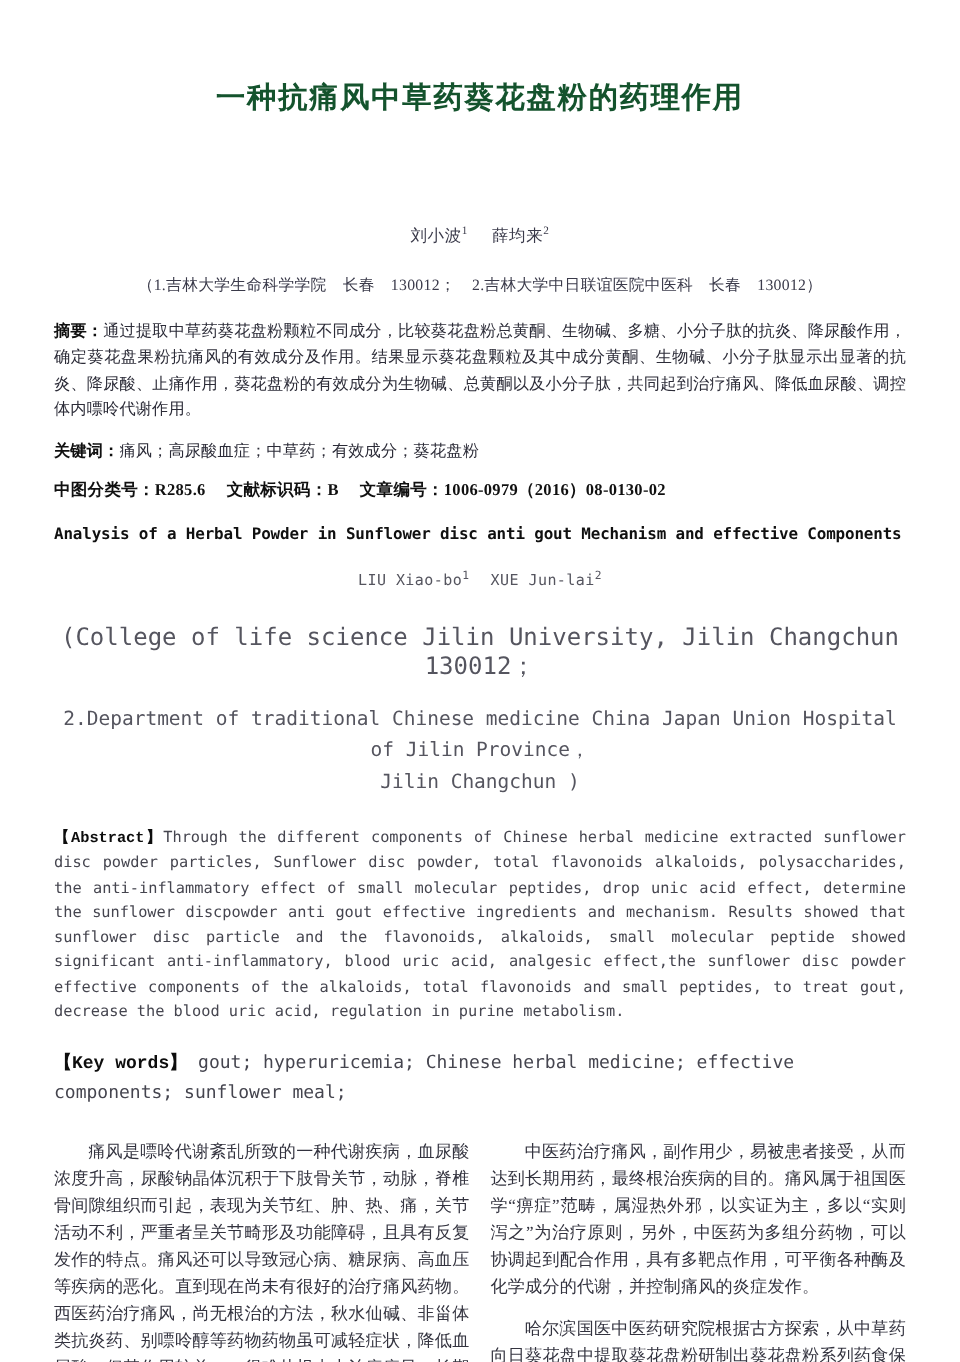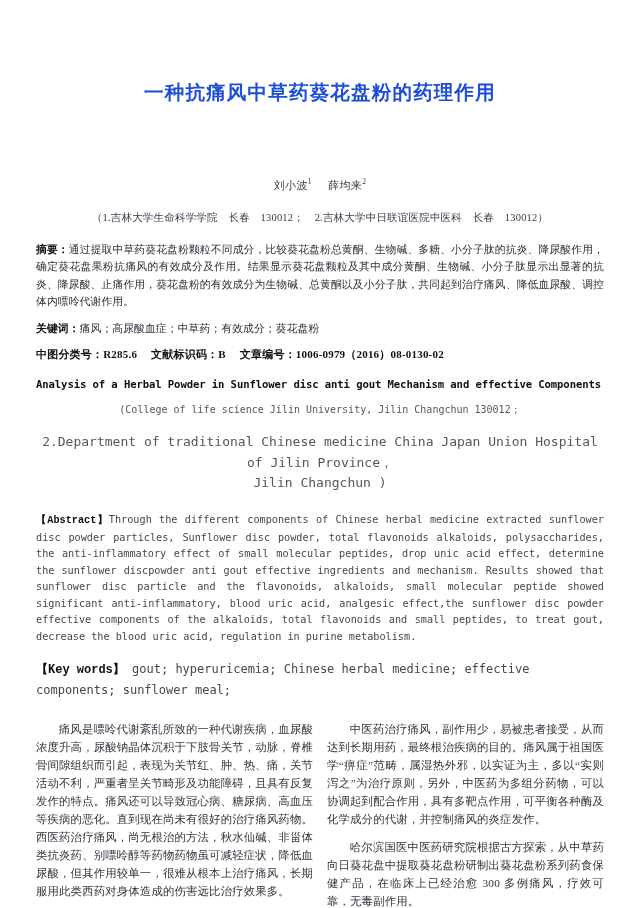--- a/index.html
+++ b/index.html
@@ -23,23 +23,23 @@
     padding: 0 36px;
   }
 
   
   .doc-title {
     text-align: center;
     font-family: "DejaVu Sans", "Liberation Sans", sans-serif;
     font-weight: bold;
     font-size: 19.5px;
     letter-spacing: 1.2px;
-    color: #1d4ed8;
-    margin: 12px;
-    padding-top: 68px;
+    color: #14532d;
+    margin: 0;
+    padding-top: 52px;
     line-height: 1.3;
   }
 
   
   .authors-cn {
     text-align: center;
     font-size: 11px;
     color: #3a3a4a;
     margin-top: 72px;
     letter-spacing: 0.4px;
@@ -98,23 +98,23 @@
   }
   .en-authors {
     margin-top: 14px;
     text-align: center;
     font-size: 10px;
     color: #55555f;
     letter-spacing: 0.3px;
   }
   .en-authors .gap { display: inline-block; width: 14px; }
   .en-affil1 {
-    margin-top: 10px;
-    text-align: center;
-    font-size: 10px;
+    margin-top: 22px;
+    text-align: center;
+    font-size: 16px;
     color: #55555f;
   }
   .en-affil2 {
     margin-top: 15px;
     font-size: 13px;
     color: #55555f;
     text-align: center;
     line-height: 1.6;
   }
   .en-abstract {
@@ -176,20 +176,23 @@
   <div class="cn-keywords">
     <span class="lbl-b">关键词：</span><span>痛风；高尿酸血症；中草药；有效成分；葵花盘粉</span>
   </div>
 
   <div class="cn-class">
     <span>中图分类号：</span><span class="val">R285.6</span><span class="sp-m"></span><span>文献标识码：</span><span class="val">B</span><span class="sp-m"></span><span>文章编号：</span><span class="val">1006-0979（2016）08-0130-02</span>
   </div>
 
   <div class="en en-title">Analysis of a Herbal Powder in Sunflower disc anti gout Mechanism and effective Components</div>
 
+  <div class="en en-authors">
+    <span>LIU Xiao-bo</span><sup>1</sup><span class="gap"></span><span>XUE Jun-lai</span><sup>2</sup>
+  </div>
 
   <div class="en en-affil1">(College of life science Jilin University, Jilin Changchun 130012；</div>
 
   <div class="en en-affil2">
     <div>2.Department of traditional Chinese medicine China Japan Union Hospital of Jilin Province，</div>
     <div>Jilin Changchun )</div>
   </div>
 
   <div class="en en-abstract">
     <span class="tag">【Abstract】</span><span>Through the different components of Chinese herbal medicine extracted sunflower disc powder particles, Sunflower disc powder, total flavonoids alkaloids, polysaccharides, the anti-inflammatory effect of small molecular peptides, drop unic acid effect, determine the sunflower discpowder anti gout effective ingredients and mechanism. Results showed that sunflower disc particle and the flavonoids, alkaloids, small molecular peptide showed significant anti-inflammatory, blood uric acid, analgesic effect,the sunflower disc powder effective components of the alkaloids, total flavonoids and small peptides, to treat gout, decrease the blood uric acid, regulation in purine metabolism.</span>

